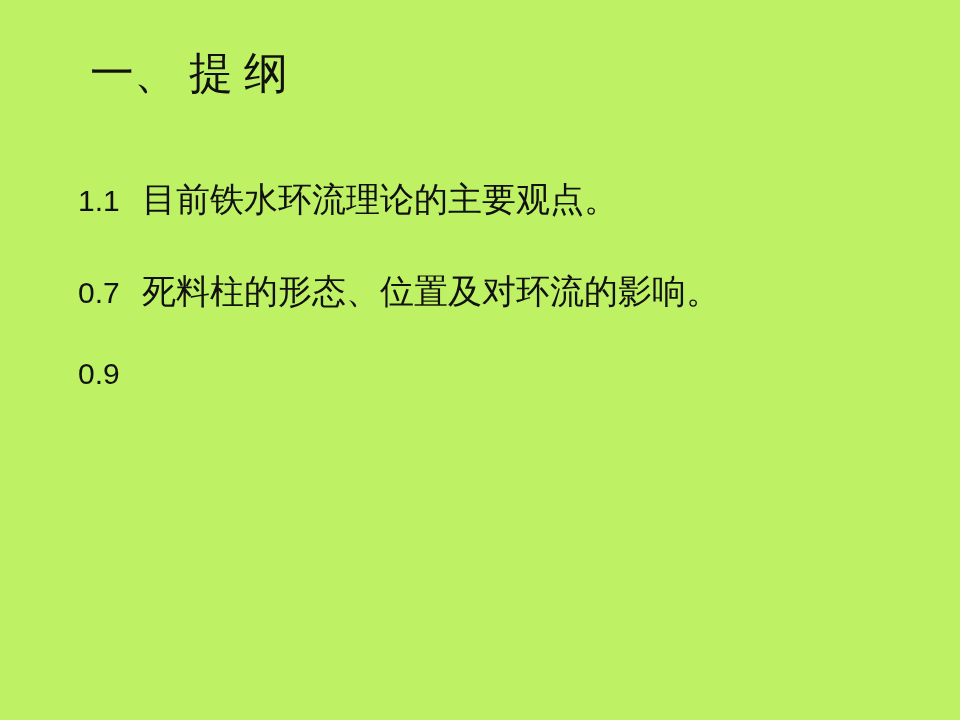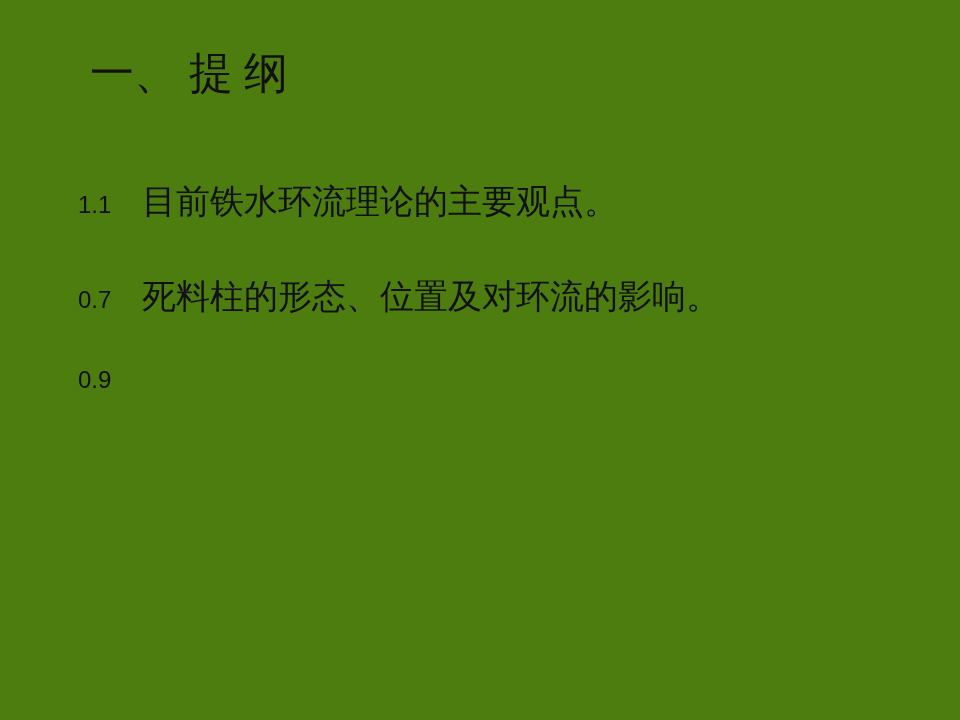--- a/index.html
+++ b/index.html
@@ -4,21 +4,21 @@
 <style>
   html, body {
     margin: 0;
     padding: 0;
     background: #9fb6cf;
   }
   .slide {
     position: relative;
     width: 960px;
     height: 720px;
-    background: #4d7c0f;
+    background: #bef264;
     overflow: hidden;
     font-family: "Liberation Serif", "DejaVu Serif", serif;
     color: #111111;
   }
   .slide-title {
     position: absolute;
     left: 90px;
     top: 46px;
     margin: 0;
     font-size: 44px;
@@ -38,26 +38,26 @@
     display: flex;
     align-items: baseline;
     line-height: 40px;
     margin-bottom: 40px; 
     white-space: nowrap;
   }
   .item-number {
     flex: 0 0 auto;
     width: 64px;
     font-family: "Liberation Sans", "DejaVu Sans", sans-serif;
-    font-size: 24px;
+    font-size: 30px;
     font-weight: 500;
     color: #111111;
   }
   .item-text {
-    font-family: Liberation Serif, serif;
+    font-family: Liberation Mono, monospace;
     font-size: 34px;
     color: #111111;
     white-space: pre;
     margin-top: 12px;
   }
 </style>
 </head>
 <body>
 
 <div class="slide">

